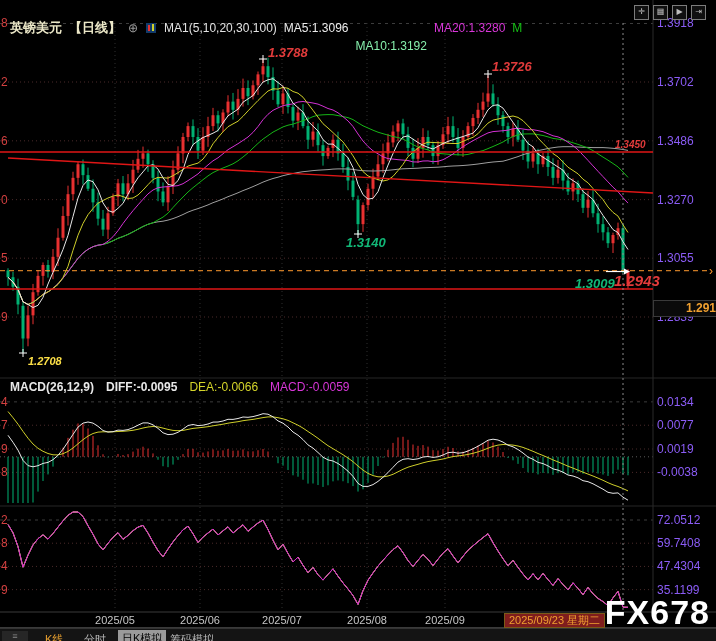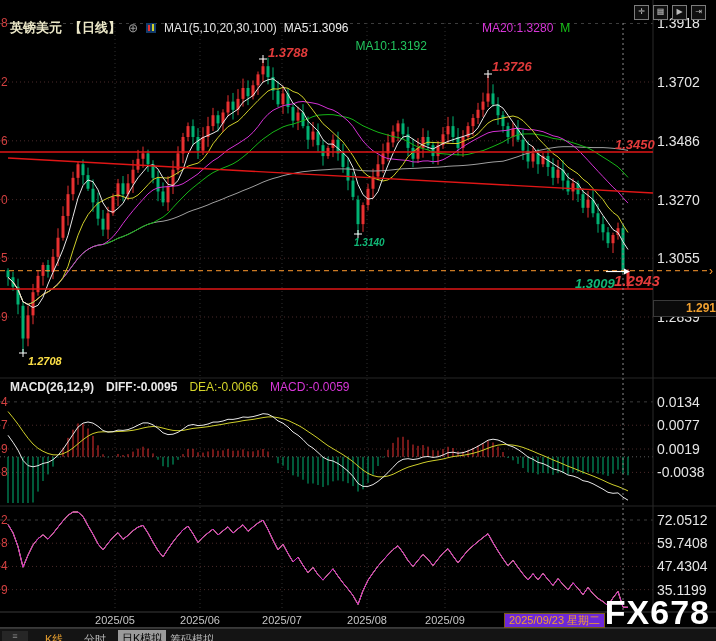--- a/index.html
+++ b/index.html
@@ -7,36 +7,36 @@
        font-family:"Liberation Sans",sans-serif;-webkit-font-smoothing:antialiased;}
   svg#chart{position:absolute;left:0;top:0;z-index:1;}
   #labels{position:absolute;left:0;top:0;width:716px;height:641px;z-index:3;pointer-events:none;}
   .hdr{position:absolute;top:3px;left:10px;z-index:5;display:flex;align-items:center;gap:7px;
        font-size:12px;white-space:nowrap;}
   .ttl{color:#ece8c8;font-size:13px;font-weight:bold;}
   .globe{color:#9a9a9a;font-size:12px;}
   .ma{font-size:12px;}
   .ma.g1{color:#e2e2e2;}
   .ma.w{color:#ececec;}
-  .ma.y{color:#22c55e;margin-top:36px;}
-  .ma.m{color:#d836d8;margin-left:48px;}
+  .ma.y{color:#86efac;margin-top:36px;}
+  .ma.m{color:#d836d8;}
   .ma.g{color:#16c016;}
   .hdr-icons{position:absolute;top:5px;right:10px;z-index:5;display:flex;gap:4px;}
   .icon-box{width:13px;height:13px;border:1px solid #7c7c7c;color:#bdbdbd;font-size:8px;
             line-height:12px;text-align:center;background:#101010;cursor:pointer;}
   .sub-hdr{position:absolute;left:10px;z-index:4;display:flex;gap:12px;font-size:12px;white-space:nowrap;}
   .sh-w{color:#e8e8e8;font-weight:bold;} .sh-y{color:#d4d42a;} .sh-m{color:#d836d8;}
-  .axis-lab{position:absolute;font-size:14px;color:#e5e5e5;line-height:14px;}
+  .axis-lab{position:absolute;font-size:12px;color:#8b5cf6;line-height:14px;}
   .axis-left{position:absolute;font-size:12px;color:#d24040;line-height:14px;left:1px;}
   .month-lab{position:absolute;font-size:11px;color:#c6c6c6;width:56px;text-align:center;line-height:14px;}
   .ann{position:absolute;font-weight:bold;line-height:14px;letter-spacing:0px;font-style:italic;}
   .wm{position:absolute;right:6px;bottom:12px;color:#ffffff;font-size:34px;font-weight:bold;
       z-index:4;letter-spacing:1px;line-height:34px;}
   .datetag{position:absolute;top:613px;height:13px;line-height:13px;padding:0 4px;
-           border:1px solid #7c5a18;color:#f0a030;font-size:11px;background:#6d28d9;z-index:4;white-space:nowrap;}
+           border:1px solid #7c5a18;color:#f0a030;font-size:11px;background:#7f1d1d;z-index:4;white-space:nowrap;}
   .pricetag{position:absolute;left:653px;width:55px;height:15px;line-height:15px;text-align:left;
             padding-left:4px;background:#0a0a0a;border:1px solid #3a3a3a;color:#f0a030;
             font-size:12px;font-weight:bold;z-index:4;}
   .ptr{position:absolute;left:709px;color:#ff9a2e;font-size:12px;z-index:4;line-height:12px;}
   .tabs{position:absolute;left:0;top:628px;width:716px;height:13px;background:#141414;
         border-top:1px solid #333;overflow:hidden;z-index:6;}
   .tab{position:absolute;top:2px;font-size:11px;line-height:16px;color:#b8b8b8;white-space:nowrap;cursor:pointer;}
   .tab.accent{color:#e8a030;}
   .tab.active{background:#9a9a9a;color:#000;padding:0 4px;top:1px;}
   .tab-stub{position:absolute;left:2px;top:2px;width:26px;height:12px;background:#262626;
@@ -547,22 +547,22 @@
       <div class="axis-left" style="top:559.41513216px">4</div>
       <div class="axis-lab" style="left:657px;top:582.62288676px">35.1199</div>
       <div class="axis-left" style="top:582.62288676px">9</div>
       <div class="month-lab" style="left:87px;top:613px">2025/05</div>
       <div class="month-lab" style="left:172px;top:613px">2025/06</div>
       <div class="month-lab" style="left:254px;top:613px">2025/07</div>
       <div class="month-lab" style="left:339px;top:613px">2025/08</div>
       <div class="month-lab" style="left:417px;top:613px">2025/09</div>
       <div class="ann" style="left:268px;top:46px;color:#e23b3b;font-size:13px">1.3788</div>
       <div class="ann" style="left:492px;top:60px;color:#e23b3b;font-size:13px">1.3726</div>
-      <div class="ann" style="left:615px;top:138px;color:#e23b3b;font-size:13px">1.3450</div>
-      <div class="ann" style="left:354px;top:236px;color:#11b877;font-size:10px">1.3140</div>
+      <div class="ann" style="left:615px;top:138px;color:#e23b3b;font-size:10px">1.3450</div>
+      <div class="ann" style="left:346px;top:236px;color:#11b877;font-size:13px">1.3140</div>
       <div class="ann" style="left:28px;top:354px;color:#fde047;font-size:11px">1.2708</div>
       <div class="ann" style="left:575px;top:277px;color:#11b877;font-size:13px">1.3009</div>
       <div class="ann" style="left:614px;top:274px;color:#e23b3b;font-size:15px">1.2943</div>
     </div>
 
   <div class="datetag" id="dateTag" style="left: 504px;">2025/09/23 星期二</div>
   <div class="pricetag" id="priceTag" style="top: 300px; padding-left: 32px;">1.2911</div>
   <div class="ptr" id="linePtr" style="top: 264.704px;">›</div>
   <div class="wm">FX678</div>
 

